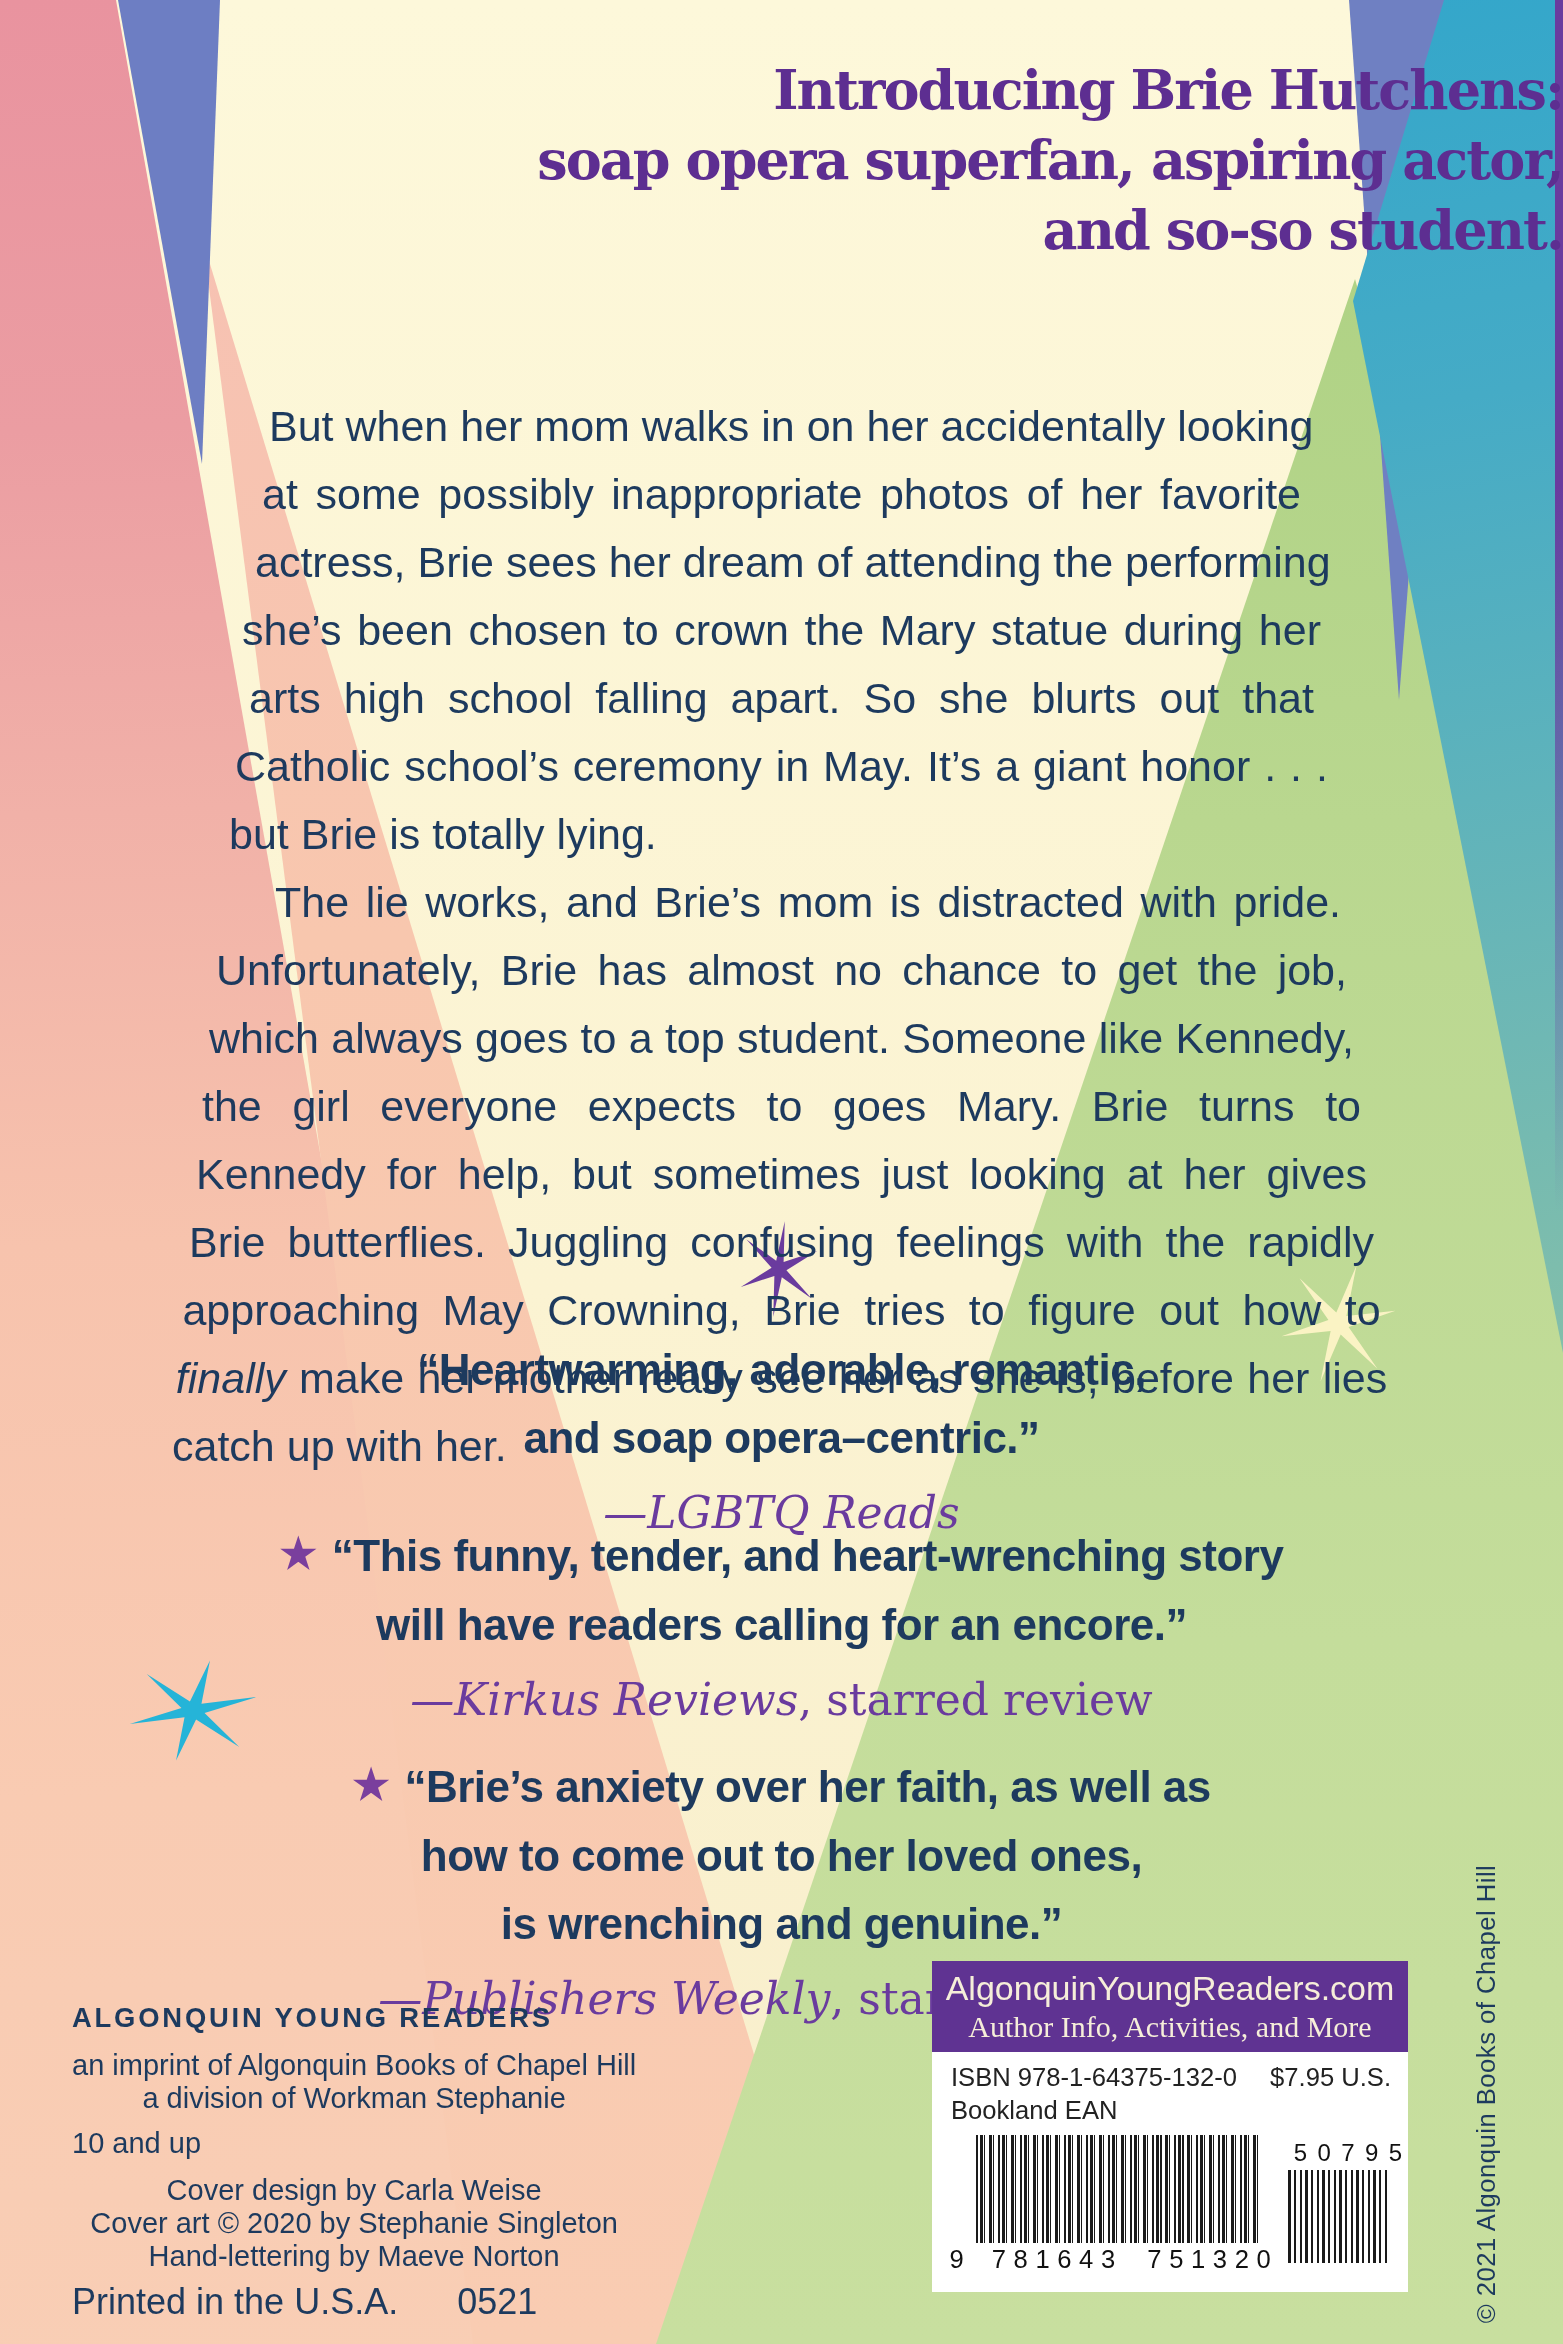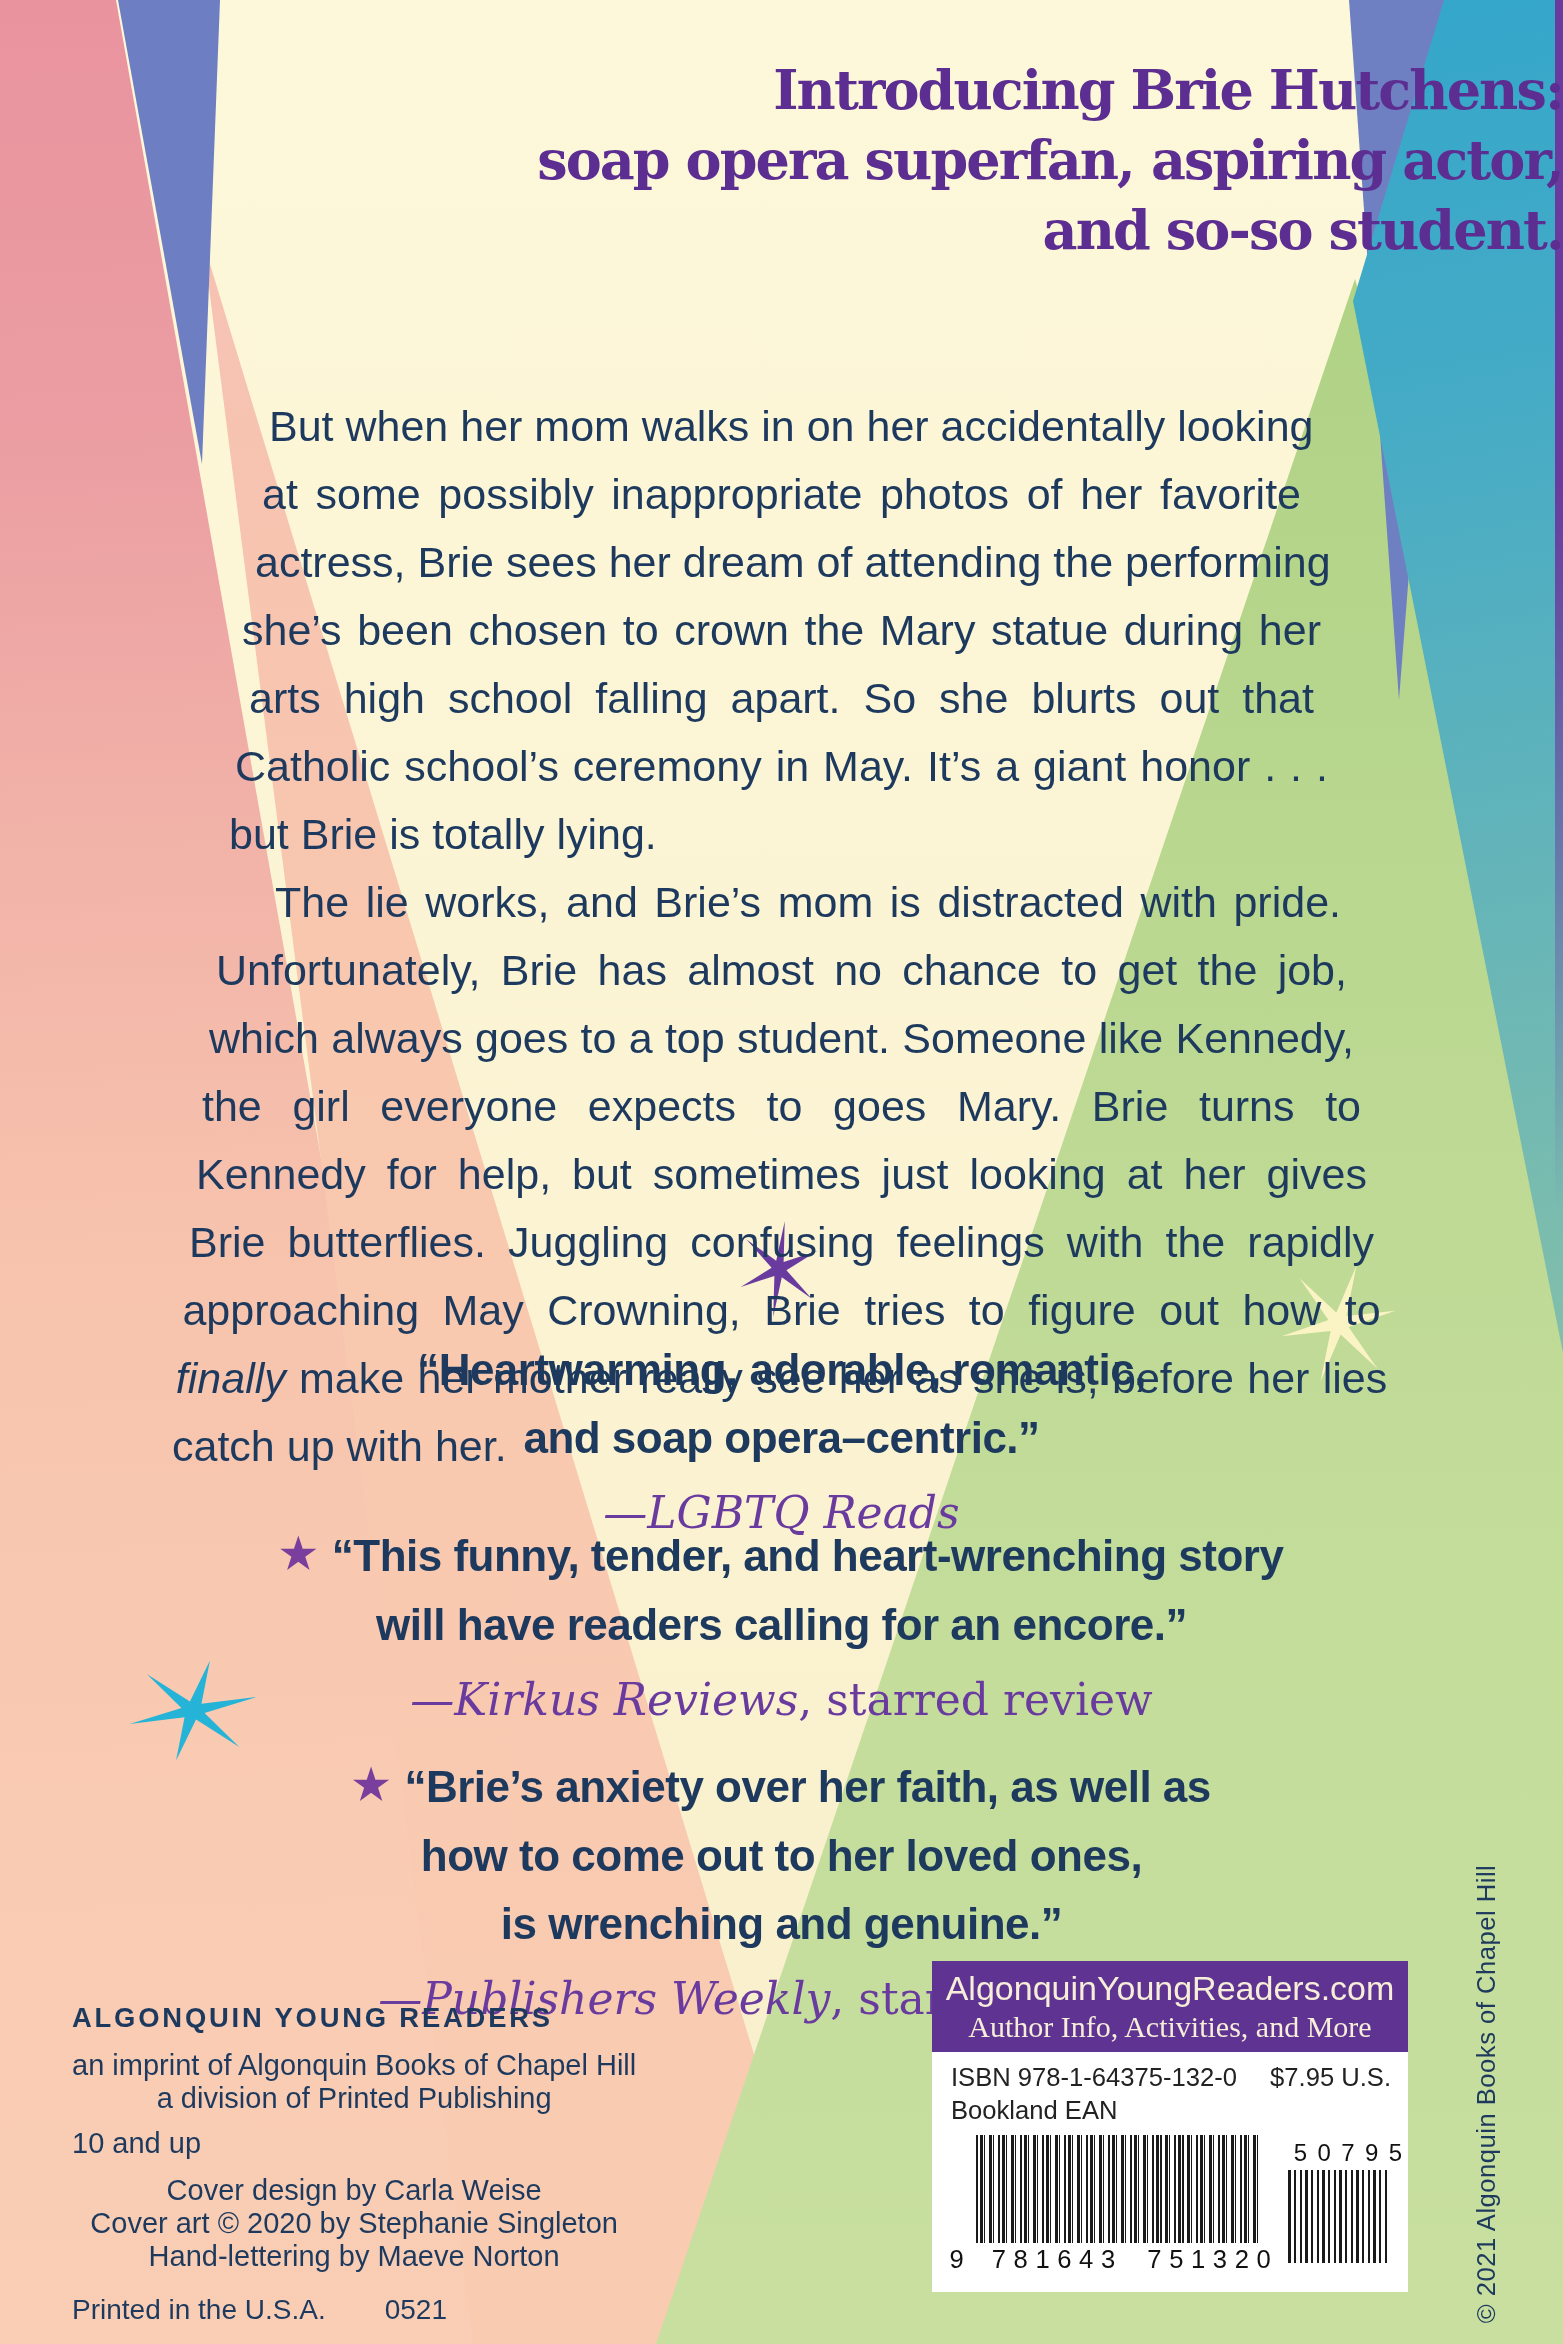--- a/index.html
+++ b/index.html
@@ -55,21 +55,21 @@
   .attrib{margin-top:9.5px;font-family:"DejaVu Serif",serif;font-size:44px;
     color:#6a3b9e;line-height:61px;}
   .attrib .src{font-style:italic;}
   .attrib .suf{font-style:normal;}
   
   .imprint{position:absolute;left:72px;top:2002px;color:#1d3a5e;}
   .imprint .name{font-weight:700;font-size:27.4px;letter-spacing:2.8px;margin-bottom:15px;}
   .imprint .iline{font-size:29px;line-height:33px;text-align:center;}
   .imprint .age{margin-top:12.3px;font-size:29px;}
   .imprint .credits{margin-top:14px;}
-  .imprint .printed{margin-top:21px;font-size:28px;}
+  .imprint .printed{margin-top:8px;font-size:36px;}
   .imprint .printed .code{display:inline-block;margin-left:59px;}
   
   .webbox{position:absolute;left:932px;top:1961px;width:476px;height:91px;
     background:#5f3392;color:#f6eed9;text-align:center;}
   .webbox .url{font-size:34px;padding-top:7.6px;}
   .webbox .sub{font-size:30px;padding-top:2.8px;font-family:Liberation Serif, serif;}
   .isbnbox{position:absolute;left:932px;top:2052px;width:476px;height:240px;
     background:#ffffff;color:#222;}
   .isbnrow{display:flex;justify-content:space-between;padding:11.4px 17px 0 19px;
     font-size:25.6px;}
@@ -160,21 +160,21 @@
   <div class="quote" style="top:1753px;">
     <div class="qline"><span class="qstar">★</span><span>“Brie’s anxiety over her faith, as well as</span></div>
     <div class="qline">how to come out to her loved ones,</div>
     <div class="qline">is wrenching and genuine.”</div>
     <div class="attrib"><span class="src">—Publishers Weekly</span><span class="suf">, starred review</span></div>
   </div>
 
   <div class="imprint">
     <div class="name">ALGONQUIN YOUNG READERS</div>
     <div class="iline">an imprint of Algonquin Books of Chapel Hill</div>
-    <div class="iline">a division of Printed Publishing</div>
+    <div class="iline">a division of Workman Stephanie</div>
     <div class="age">10 and up</div>
     <div class="credits">
       <div class="iline">Cover design by Carla Weise</div>
       <div class="iline">Cover art © 2020 by Stephanie Singleton</div>
       <div class="iline">Hand-lettering by Maeve Norton</div>
     </div>
     <div class="printed"><span>Printed in the U.S.A.</span><span class="code">0521</span></div>
   </div>
 
   <div class="webbox">

